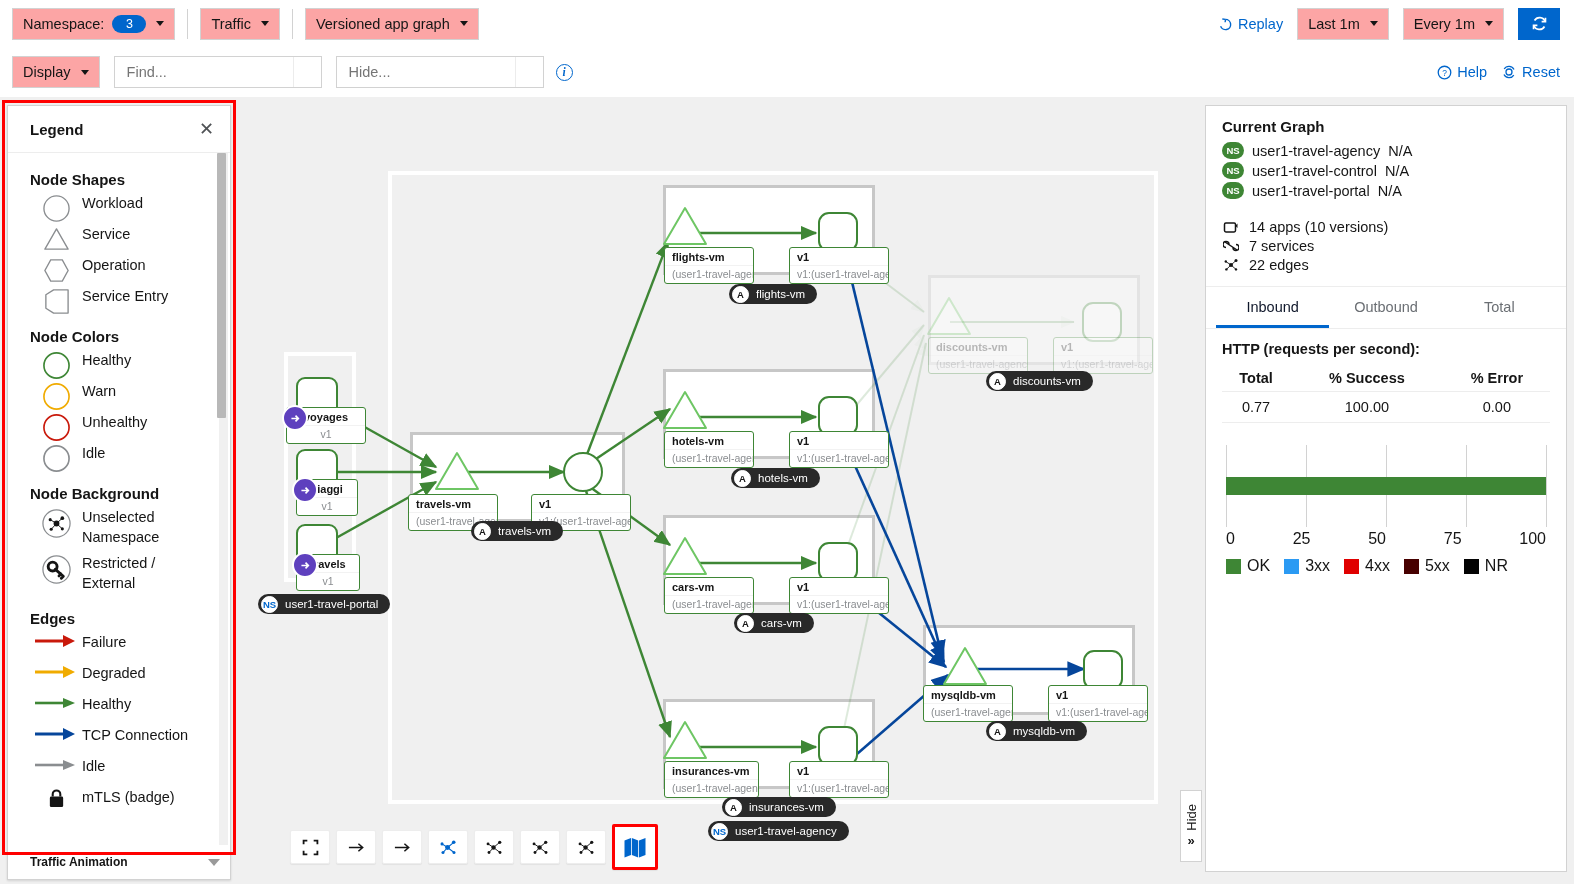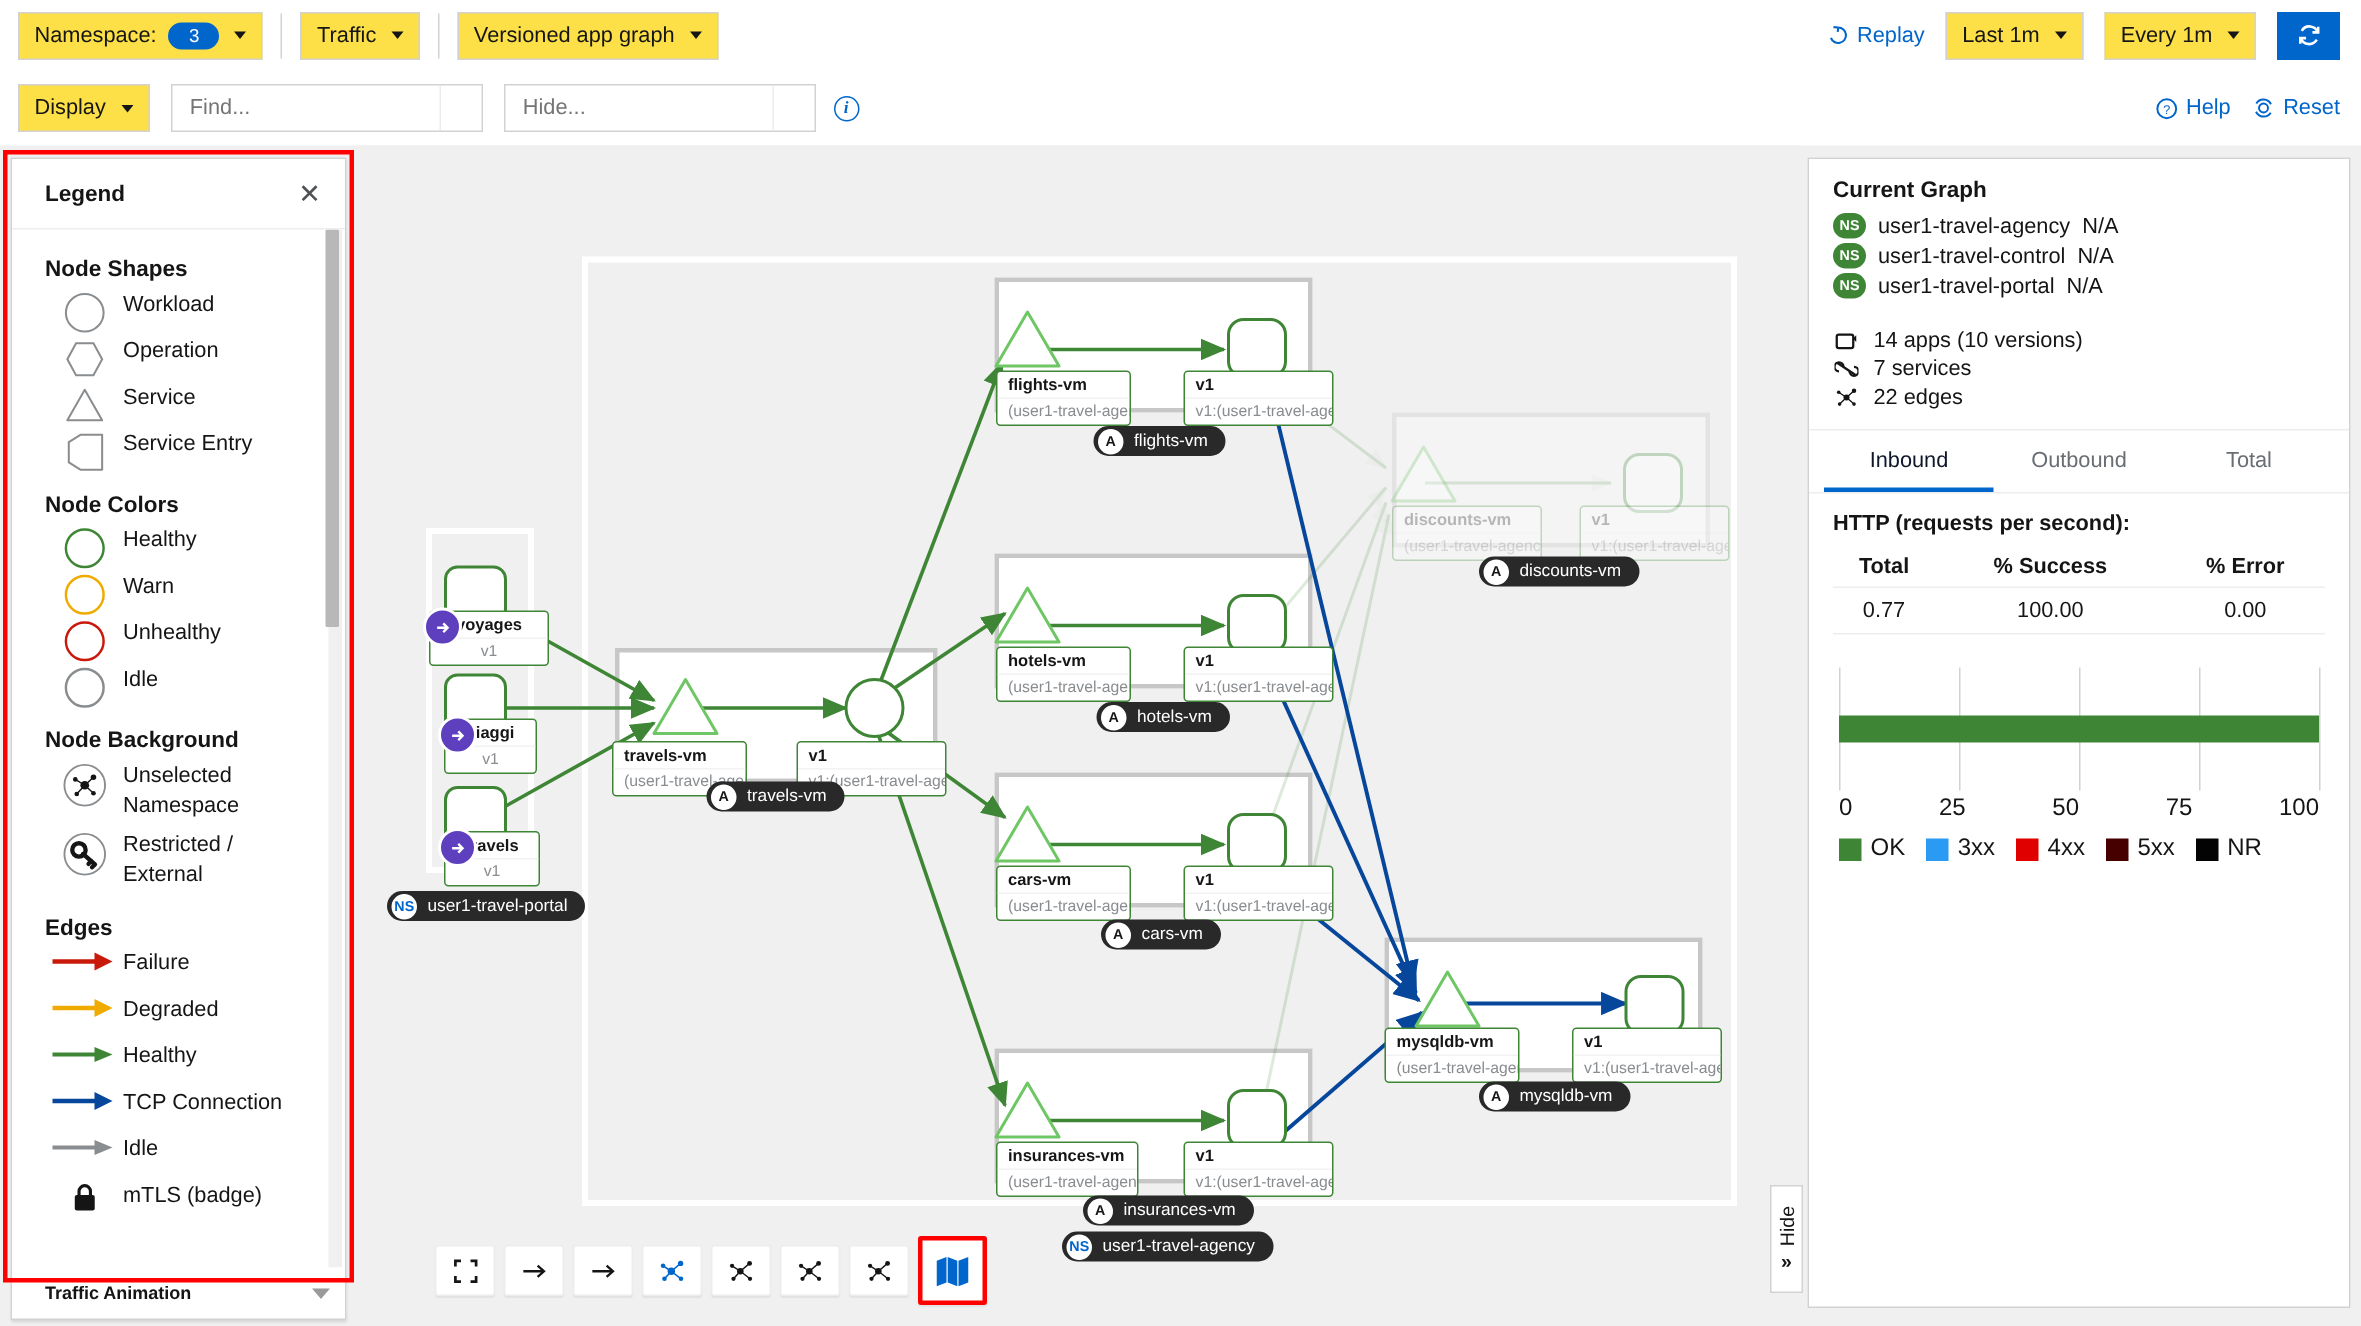--- a/index.html
+++ b/index.html
@@ -17,21 +17,21 @@
   
   .toolbar-row1 {
     position: absolute; left: 0; top: 0; width: 1574px; height: 47px;
     display: flex; align-items: center; padding-left: 12px;
   }
   .toolbar-row2 {
     position: absolute; left: 0; top: 47px; width: 1574px; height: 50px;
     display: flex; align-items: center; padding-left: 12px;
   }
   .ctrl {
-    height: 32px; border: 1px solid #d2d2d2; background: #fde047;
+    height: 32px; border: 1px solid #d2d2d2; background: #fca5a5;
     display: inline-flex; align-items: center; gap: 8px;
     padding: 0 10px; font-size: 14.5px; color: #151515; cursor: pointer;
     white-space: nowrap;
   }
   .ctrl .caret {
     width: 0; height: 0; border-left: 4.5px solid transparent;
     border-right: 4.5px solid transparent; border-top: 5.5px solid #151515;
     margin-left: 2px;
   }
   .ns-badge {
@@ -51,21 +51,21 @@
   .info-i {
     width: 17px; height: 17px; border-radius: 50%; border: 1.4px solid #0066cc;
     color: #0066cc; font-size: 11.5px; font-style: italic; font-weight: bold;
     display: inline-flex; align-items: center; justify-content: center;
     font-family: "Liberation Serif", serif;
   }
   .right-links {
     position: absolute; right: 14px; top: 0; height: 100%;
     display: flex; align-items: center; gap: 14px;
   }
-  .link-blue { color: #0066cc; font-size: 14.5px; cursor: pointer; display:inline-flex; align-items:center; gap:5px;}
+  .link-blue { color: #0066cc; font-size: 14.5px; cursor: pointer; display:inline-flex; align-items:flex-end; gap:5px;}
   .refresh-btn {
     width: 42px; height: 32px; background: #0066cc; border:none;
     display:flex; align-items:center; justify-content:center; cursor:pointer;
   }
 
   
   .main-area {
     position: absolute; left: 0; top: 97px; width: 1574px; height: 787px;
     background: #f0f0f0;
   }
@@ -636,32 +636,32 @@
         <span class="sw">
           <svg width="29" height="29" viewBox="0 0 30 30">
               <circle cx="15" cy="15" r="13" fill="#fff" stroke="#8a8d90" stroke-width="1.4"></circle>
             </svg>
         </span>
         <span class="lbl">Workload</span>
       </div>
       <div class="lrow">
         <span class="sw">
           <svg width="29" height="29" viewBox="0 0 30 30">
+              <path d="M15,4 L27,25 L3,25 Z" fill="#fff" stroke="#8a8d90" stroke-width="1.4" stroke-linejoin="round"></path>
+            </svg>
+        </span>
+        <span class="lbl">Service</span>
+      </div>
+      <div class="lrow">
+        <span class="sw">
+          <svg width="29" height="29" viewBox="0 0 30 30">
               <path d="M9,4 L21,4 L27,15 L21,26 L9,26 L3,15 Z" fill="#fff" stroke="#8a8d90" stroke-width="1.4"></path>
             </svg>
         </span>
         <span class="lbl">Operation</span>
-      </div>
-      <div class="lrow">
-        <span class="sw">
-          <svg width="29" height="29" viewBox="0 0 30 30">
-              <path d="M15,4 L27,25 L3,25 Z" fill="#fff" stroke="#8a8d90" stroke-width="1.4" stroke-linejoin="round"></path>
-            </svg>
-        </span>
-        <span class="lbl">Service</span>
       </div>
       <div class="lrow">
         <span class="sw">
           <svg width="29" height="29" viewBox="0 0 30 30">
               <path d="M4,8 L12,3 L27,3 L27,27 L12,27 L4,22 Z" fill="#fff" stroke="#8a8d90" stroke-width="1.4" stroke-linejoin="round"></path>
             </svg>
         </span>
         <span class="lbl">Service Entry</span>
       </div>
 

